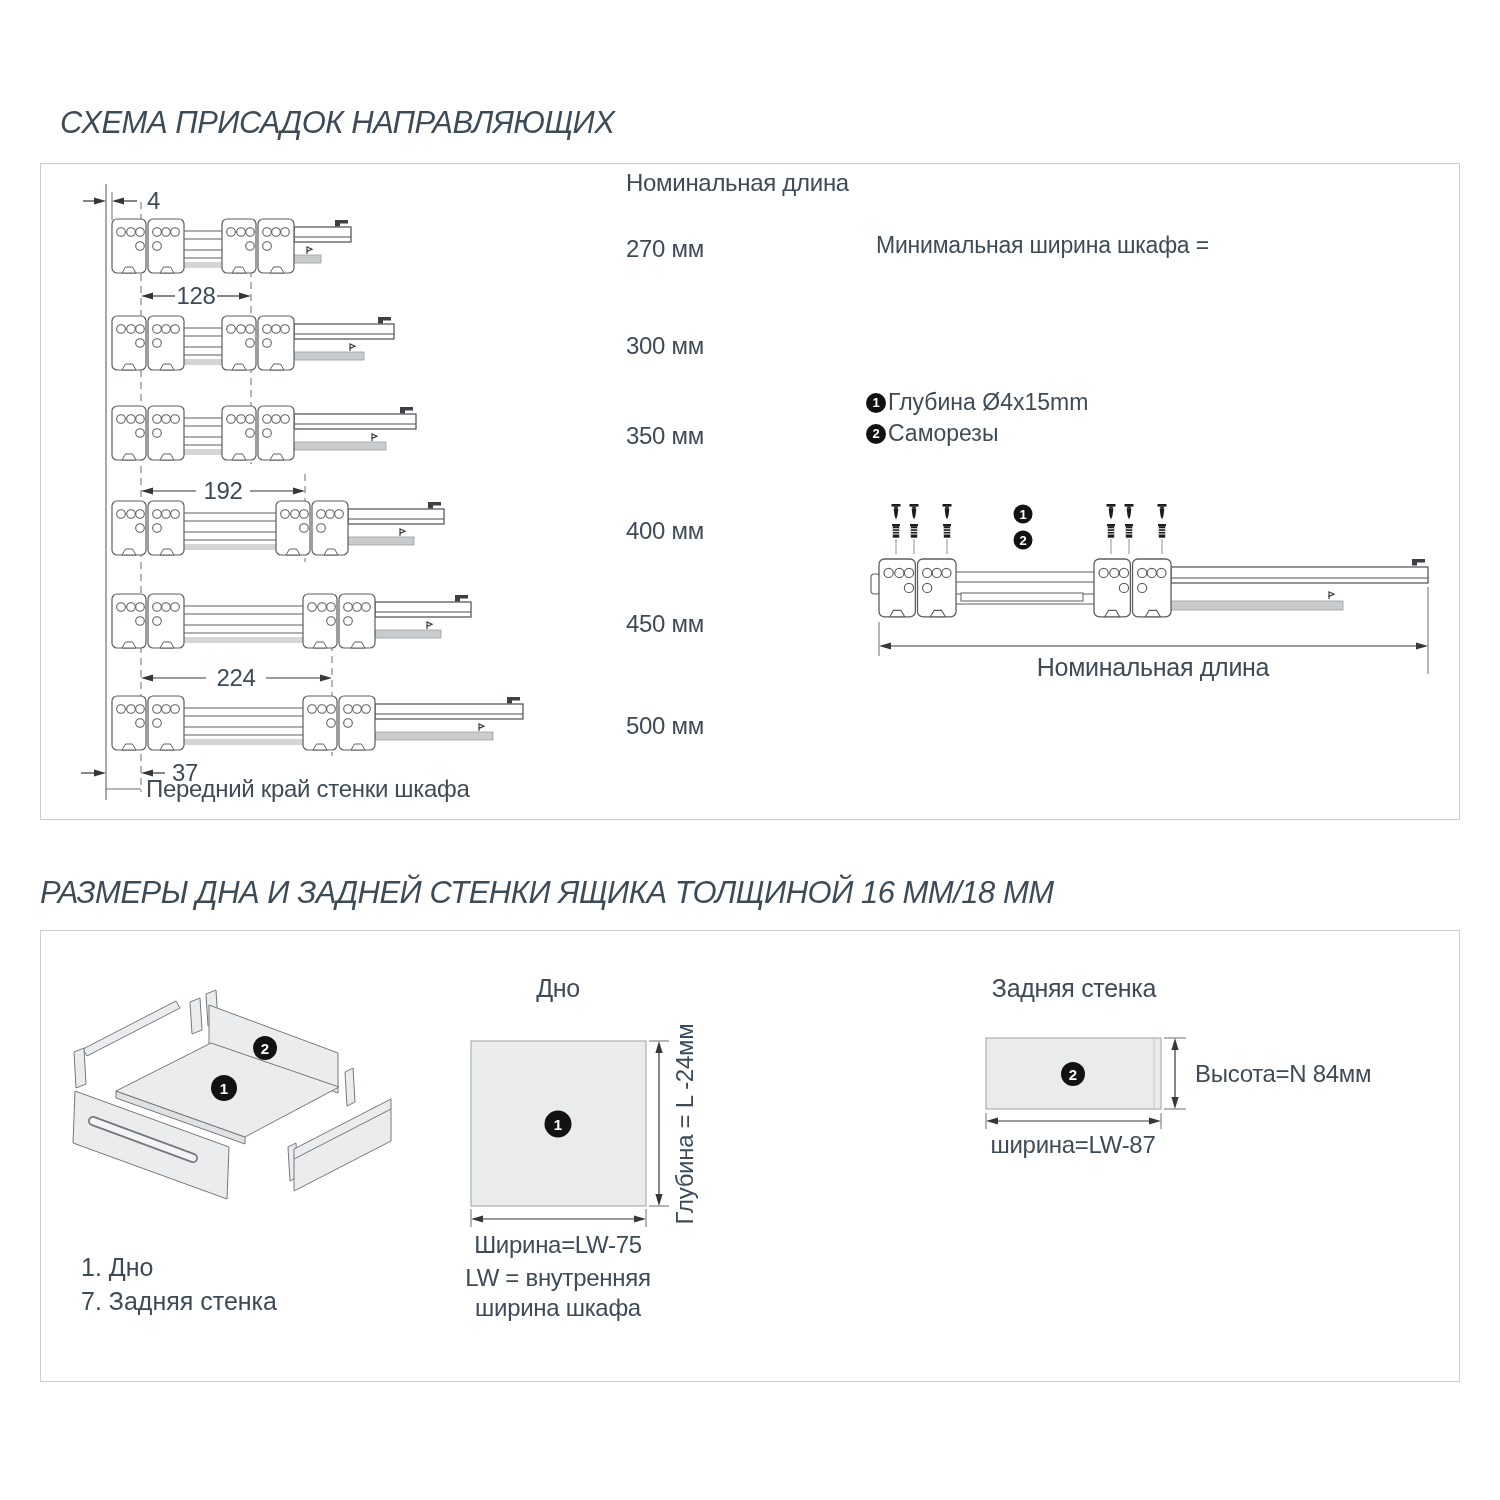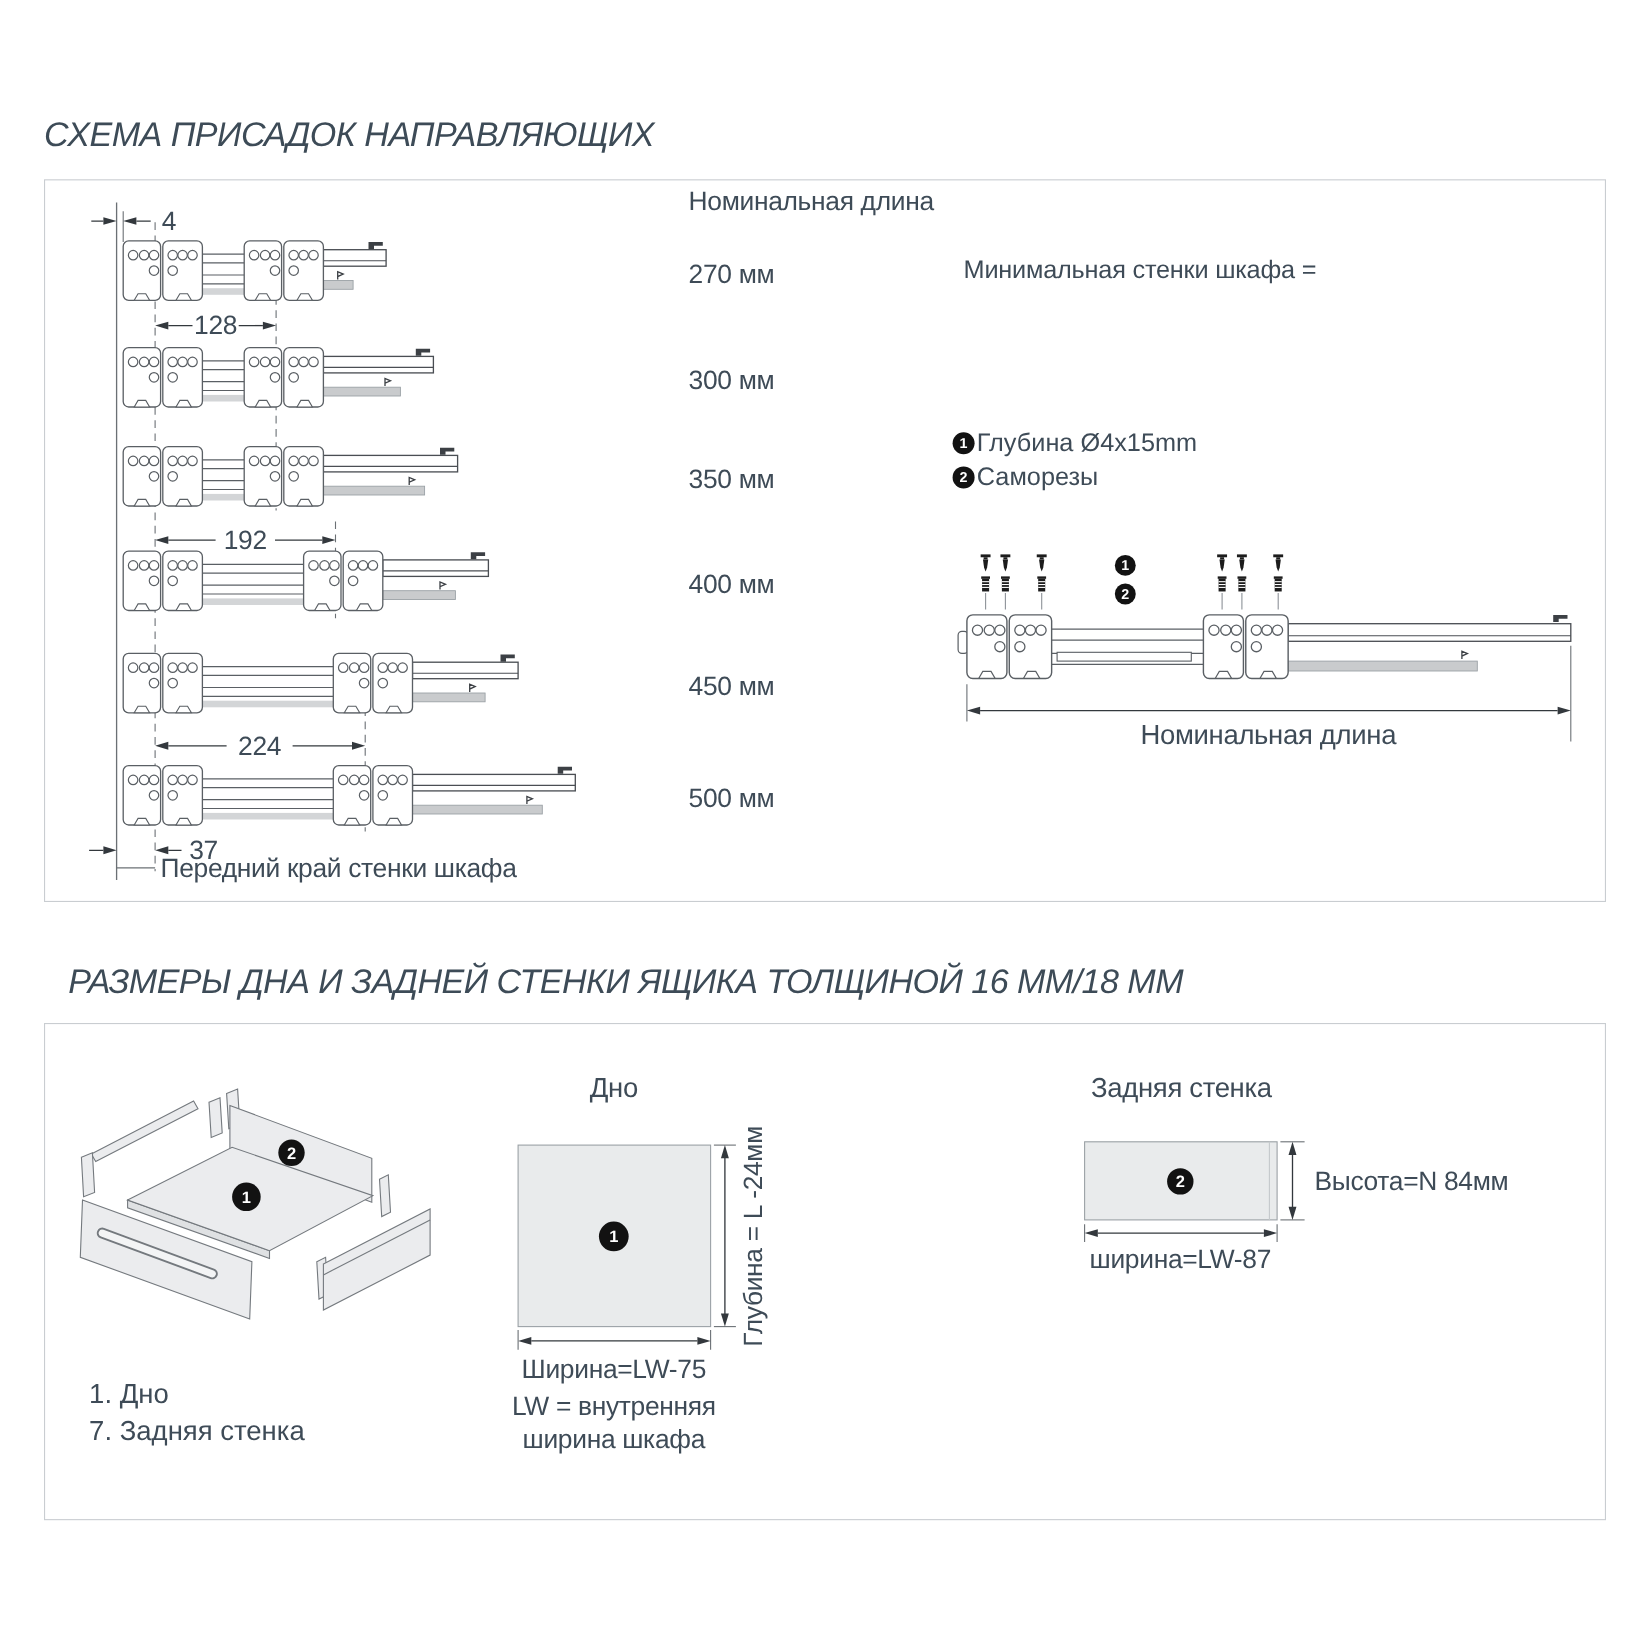--- a/index.html
+++ b/index.html
@@ -22,21 +22,21 @@
   .lab{font-size:24px;}
   .big{font-size:25px;}
   .mk{font-size:15px;font-weight:bold;fill:#ffffff;letter-spacing:0;}
   .mks{font-size:13px;font-weight:bold;fill:#ffffff;letter-spacing:0;}
 </style>
 </head>
 <body>
 
 <div class="page">
 
-  <div class="sec-title" style="top:105px;">СХЕМА ПРИСАДОК НАПРАВЛЯЮЩИХ</div>
+  <div class="sec-title" style="top:105px;margin-left:20px;">СХЕМА ПРИСАДОК НАПРАВЛЯЮЩИХ</div>
 
   <div class="box" id="box1">
 
     <svg width="1418" height="653" viewBox="0 0 1418 653">
       <defs>
 
         <g id="bp">
           <rect x="0" y="0" width="34" height="54" rx="5" fill="#ffffff" stroke="#5a5f64" stroke-width="1.2"></rect>
           <rect x="36" y="0" width="36" height="54" rx="5" fill="#ffffff" stroke="#5a5f64" stroke-width="1.2"></rect>
           <circle cx="9" cy="13" r="4.3" fill="none" stroke="#5a5f64" stroke-width="1.1"></circle>
@@ -250,34 +250,34 @@
         <line x1="838" y1="458" x2="838" y2="492" stroke="#6b7075" stroke-width="1"></line>
         <line x1="1387" y1="423" x2="1387" y2="510" stroke="#6b7075" stroke-width="1"></line>
         <line x1="850" y1="482" x2="1375" y2="482" stroke="#33383d" stroke-width="1.2"></line>
         <polygon points="838,482 850,478.4 850,485.6" fill="#33383d"></polygon>
         <polygon points="1387,482 1375,478.4 1375,485.6" fill="#33383d"></polygon>
         <text class="big" x="1112" y="512" text-anchor="middle">Номинальная длина</text>
       </g>
     </svg>
 
     <div class="overlay note" style="left:835px;top:66px;">
-      <span style="display:block">Минимальная стенки шкафа =</span>
+      <span style="display:block">Минимальная ширина шкафа =</span>
     </div>
 
     <div class="overlay legend-line" style="left:825px;top:225px;">
       <span class="disc">1</span>
       <span>Глубина  Ø4x15mm</span>
     </div>
     <div class="overlay legend-line" style="left:825px;top:256px;">
       <span class="disc">2</span>
       <span>Саморезы</span>
     </div>
   </div>
 
-  <div class="sec-title" style="top:875px;margin-left:22px;">РАЗМЕРЫ ДНА И ЗАДНЕЙ СТЕНКИ ЯЩИКА ТОЛЩИНОЙ 16 ММ/18 ММ</div>
+  <div class="sec-title" style="top:875px;">РАЗМЕРЫ ДНА И ЗАДНЕЙ СТЕНКИ ЯЩИКА ТОЛЩИНОЙ 16 ММ/18 ММ</div>
 
   <div class="box" id="box2">
 
     <svg width="1418" height="448" viewBox="0 0 1418 448">
 
       <g stroke="#74797e" stroke-width="1" fill="#ebecee">
         <polygon points="42,118 135,70 139,77 46,125"></polygon>
         <polygon points="33,121 43,117 45,153 35,157"></polygon>
         <polygon points="149,71 159,67 161,99 151,103"></polygon>
         <polygon points="165,63 175,59 177,91 167,95"></polygon>

